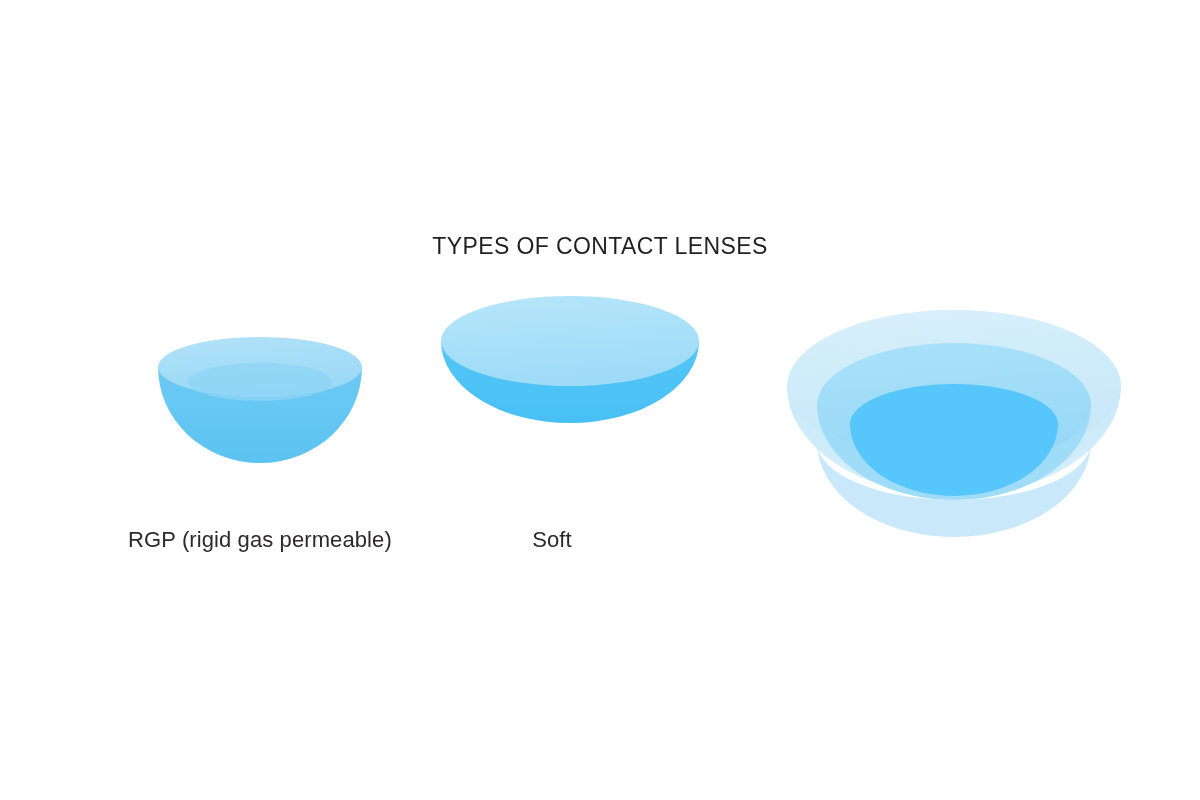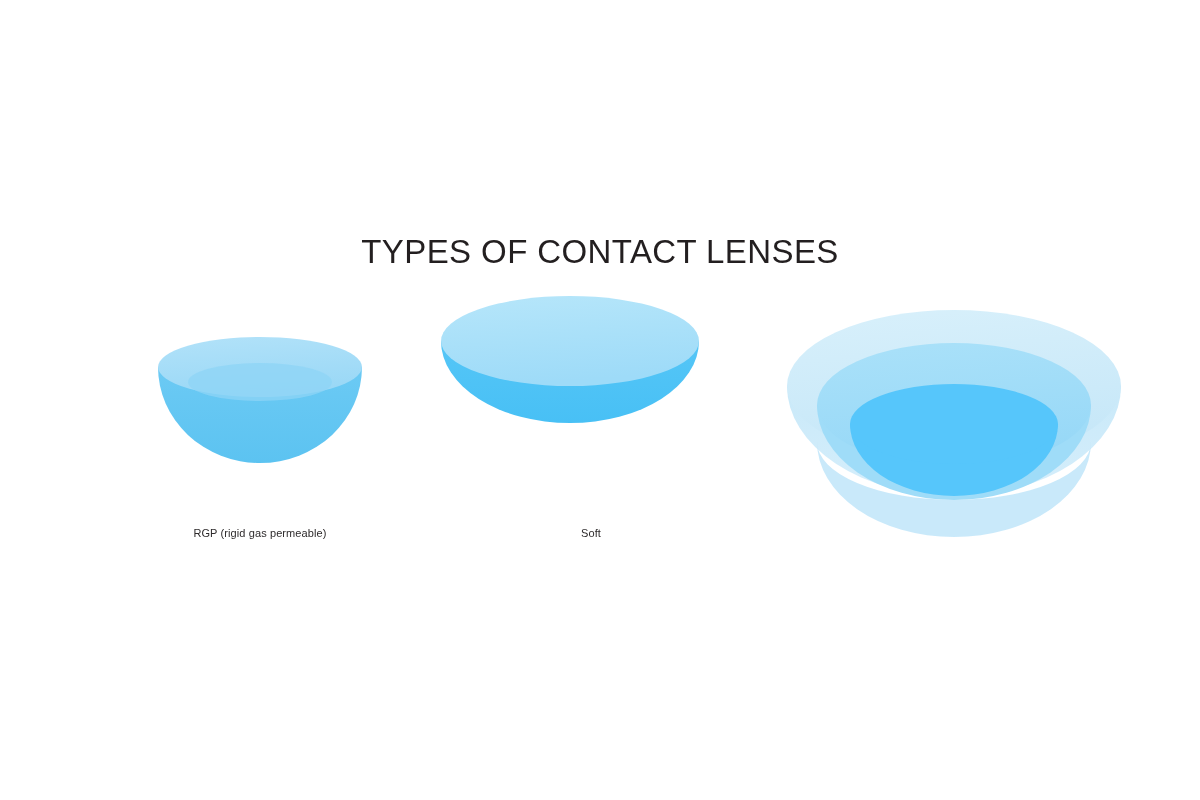--- a/index.html
+++ b/index.html
@@ -23,21 +23,21 @@
     width: 1200px;
     height: 800px;
   }
 
   .title {
     position: absolute;
     left: 0;
     top: 233px;
     width: 1200px;
     text-align: center;
-    font-size: 33px;
+    font-size: 23px;
     font-weight: 400;
     letter-spacing: 0.4px;
     color: #231f20;
     font-family: "Liberation Sans", sans-serif;
   }
 
   .lens-stage {
     position: absolute;
     top: 290px;
     height: 230px;
@@ -45,35 +45,35 @@
 
   .lens-svg {
     display: block;
     overflow: visible;
   }
 
   .caption {
     position: absolute;
     top: 527px;
     text-align: center;
-    font-size: 11px;
+    font-size: 22px;
     font-weight: 400;
     color: #2d2a2b;
     letter-spacing: 0.1px;
     font-family: "Liberation Sans", sans-serif;
     white-space: nowrap;
   }
 
   
   #stage-rgp      { left: 120px;  width: 280px; }
   #stage-soft     { left: 410px;  width: 320px; }
   #stage-scleral  { left: 760px;  width: 390px; }
 
   #caption-rgp     { left: 120px;  width: 280px; }
-  #caption-soft    { left: 431px;  width: 320px; }
+  #caption-soft    { left: 392px;  width: 320px; }
   #caption-scleral { left: 764px;  width: 380px; }
 </style>
 </head>
 <body>
 
 <div id="infographic">
 
   <div class="title">TYPES OF CONTACT LENSES</div>
 
   <div class="lens-stage" id="stage-rgp">

